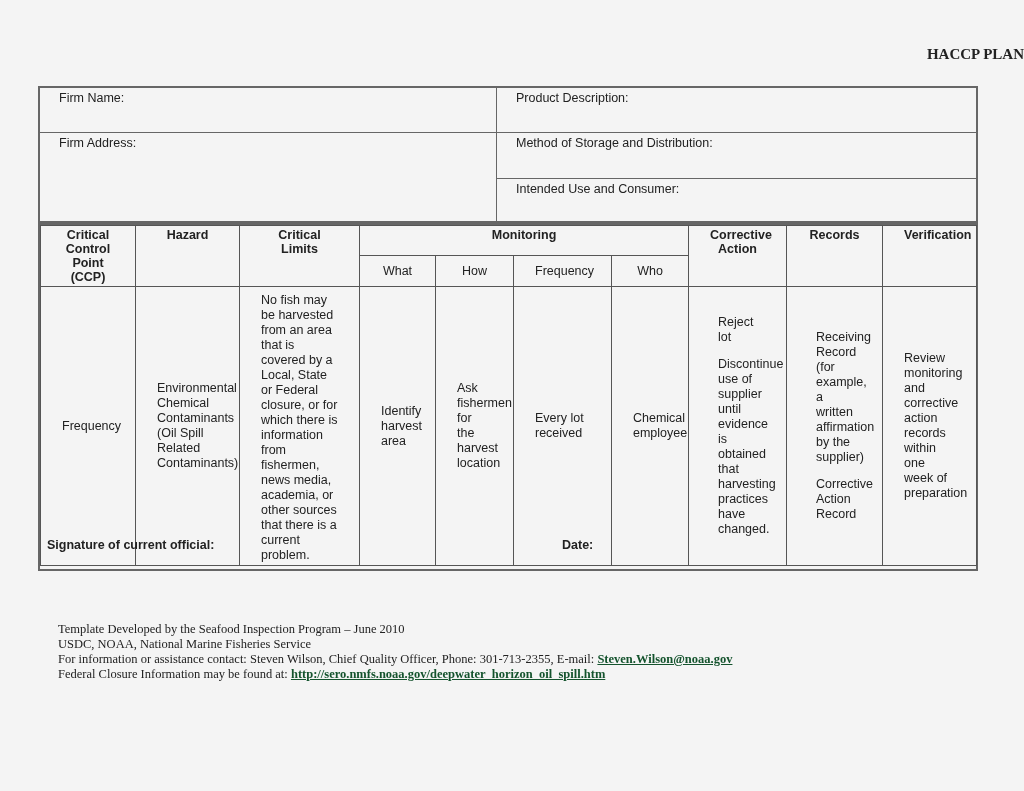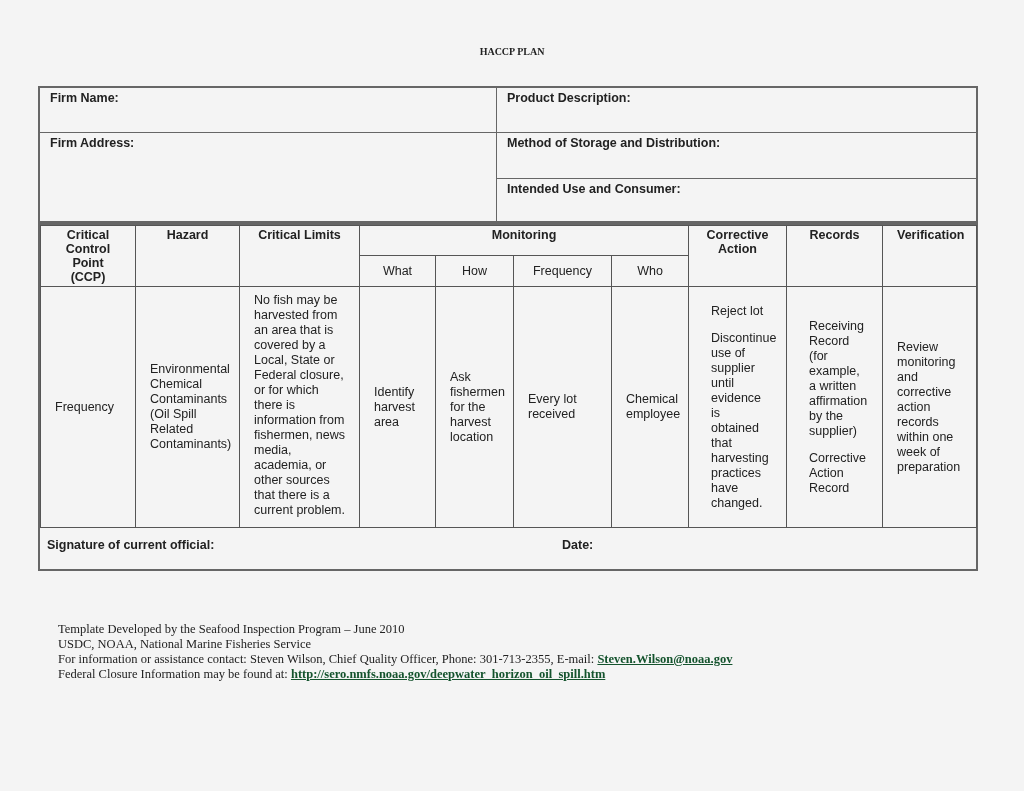--- a/index.html
+++ b/index.html
@@ -1,22 +1,22 @@
 <!DOCTYPE html>
 <html><head>
 <meta charset="utf-8">
 <style>
   html, body { margin:0; padding:0; }
   body { width:1024px; height:791px; background:#f4f4f4; position:relative; overflow:hidden; font-family:"Liberation Sans", sans-serif; color:#222; }
-  .title { position:absolute; left:0; width:1024px; top:46px; text-align:center; font-family:"Liberation Serif", serif; font-weight:bold; font-size:10px; }
+  .title { position:absolute; left:0; width:1024px; top:46px; text-align:right; font-family:"Liberation Serif", serif; font-weight:bold; font-size:15px; }
   .hdr { position:absolute; left:38px; top:86px; width:940px; height:137px; border:2px solid #666; box-sizing:border-box; }
-  .hdr .cell { position:absolute; box-sizing:border-box; font-weight:bold; font-size:12.5px; padding:3px 10px; }
+  .hdr .cell { position:absolute; box-sizing:border-box; font-weight:normal; font-size:12.5px; padding:3px 19px; }
   .main { position:absolute; left:38px; top:223px; width:940px; height:348px; border:2px solid #666; box-sizing:border-box; }
   table.haccp { border-collapse:collapse; width:100%; table-layout:fixed; font-size:12.5px; }
-  table.haccp td, table.haccp th { border:1px solid #555; padding:2px 14px; vertical-align:top; }
+  table.haccp td, table.haccp th { border:1px solid #555; padding:2px 21px; vertical-align:top; }
   table.haccp th { font-weight:bold; text-align:center; }
   table.haccp th.sub { font-weight:normal; vertical-align:middle; height:21px; }
   table.haccp td { height:232px; vertical-align:middle; line-height:15px; }
   .sig { position:absolute; left:0; top:293px; width:936px; height:51px; }
   .sig .lbl { position:absolute; top:20px; font-weight:bold; font-size:12.5px; }
   .foot { position:absolute; left:46px; top:622px; font-family:"Liberation Serif", serif; font-size:12.5px; line-height:15px;margin-left:12px; }
   .foot a { color:#14532d; font-weight:bold; text-decoration:underline; }
   .p { margin:8px; }
   .pgap { margin-top:12px; }
 </style>

